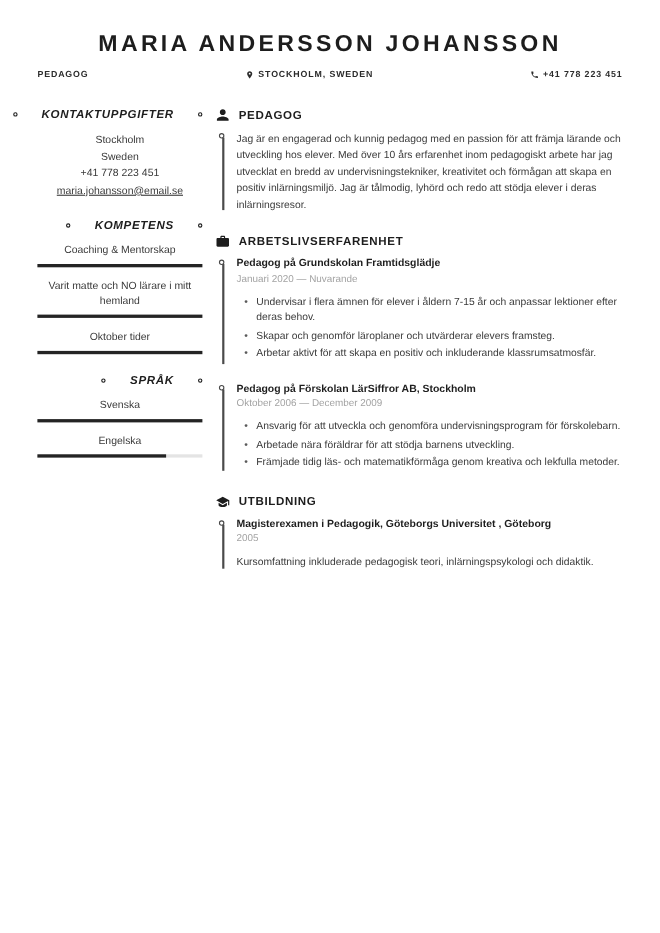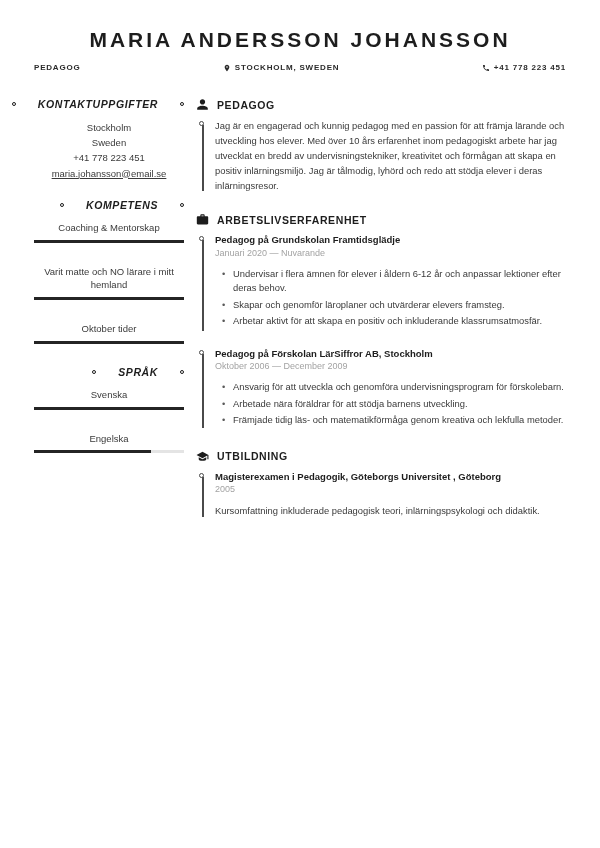--- a/index.html
+++ b/index.html
@@ -47,21 +47,21 @@
     margin: 0 0 10px 0;
     font-style: italic;
   }
   .ring {
     width: 4px; height: 4px; border: 1px solid #1d1d1d;
     border-radius: 50%; display: inline-block; flex-shrink: 0;
   }
   .side-lines { font-size: 9.5px; line-height: 1.6; color: #3a3a3a; }
   .email-link { color: #3a3a3a; text-decoration: underline; cursor: pointer; }
 
-  .meter { margin-bottom: 22px; }
+  .meter { margin-bottom: 11px; }
   .meter-label { font-size: 9.5px; line-height: 1.45; color: #3a3a3a; margin-bottom: 5px; }
   .meter-track { height: 3px; background: #e4e4e4; width: 100%; }
   .meter-fill { height: 100%; background: #242424; width: 0%; }
 
   
   .section { margin-bottom: 20px; }
   .section-header { display: flex; align-items: center; gap: 8px; margin-bottom: 7px; }
   .section-header svg { width: 13px; height: 13px; fill: #1d1d1d; flex-shrink: 0; }
   .section-header h2 {
     margin: 0; font-size: 10.5px; font-weight: 700;
@@ -218,21 +218,21 @@
 
         <div class="entry padded">
           <div class="gutter">
             <span class="tl-dot"></span>
             <span class="tl-line"></span>
           </div>
           <div class="entry-body">
             <div class="entry-title">Pedagog på Grundskolan Framtidsglädje</div>
             <div class="entry-date">Januari 2020 — Nuvarande</div>
             <ul class="bullets">
-              <li>Undervisar i flera ämnen för elever i åldern 6-12 år och anpassar lektioner efter deras behov.</li>
+              <li>Undervisar i flera ämnen för elever i åldern 7-15 år och anpassar lektioner efter deras behov.</li>
               <li>Skapar och genomför läroplaner och utvärderar elevers framsteg.</li>
               <li>Arbetar aktivt för att skapa en positiv och inkluderande klassrumsatmosfär.</li>
             </ul>
           </div>
         </div>
 
         <div class="entry">
           <div class="gutter">
             <span class="tl-dot"></span>
             <span class="tl-line"></span>

